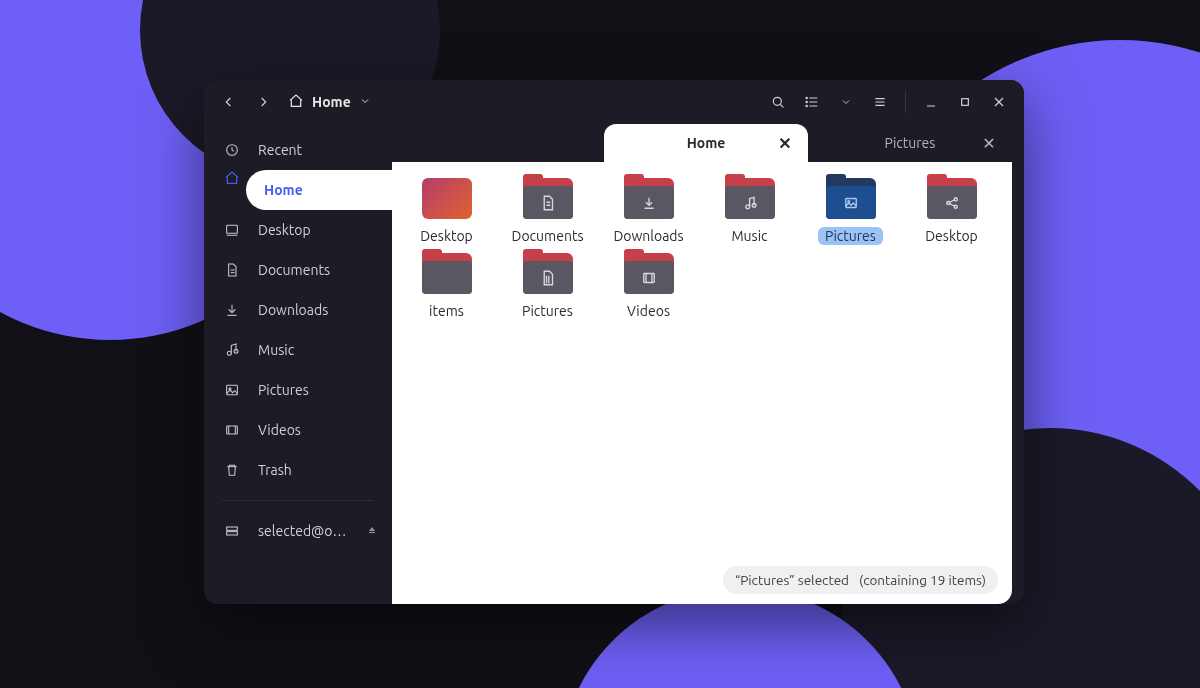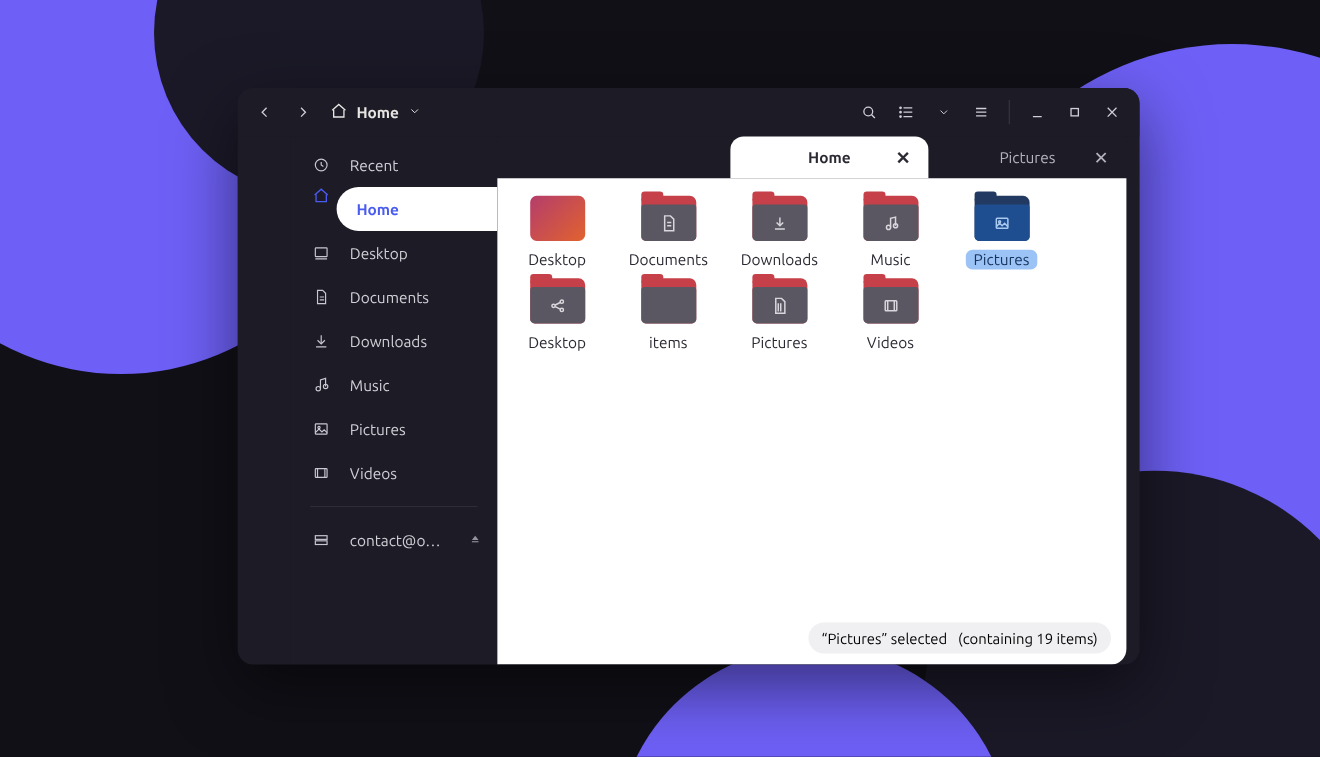--- a/index.html
+++ b/index.html
@@ -20,21 +20,21 @@
   .blob.b1 { width:460px; height:460px; left:-120px; top:-120px; }
   .blob.b2 { width:520px; height:520px; right:-180px; top:40px; }
   .blob.b3 { width:360px; height:360px; left:560px; bottom:-260px; }
   .darkblob { position:absolute; background:#1b1927; border-radius:50%; }
   .darkblob.d1 { width:300px; height:300px; left:140px; top:-120px; }
   .darkblob.d2 { width:420px; height:420px; right:-60px; bottom:-160px; }
 
   
   .window {
     position:absolute;
-    left:216px; top:80px;
+    left:204px; top:80px;
     width:820px; height:524px;
     background:#1d1b26;
     border-radius:14px;
     box-shadow:0 20px 60px rgba(0,0,0,.5);
     overflow:hidden;
     z-index:10;
   }
 
   
   .titlebar {
@@ -95,21 +95,20 @@
     display:flex;
   }
 
   
   .sidebar {
     width:188px;
     background:#1d1b26;
     padding-top:6px;
     position:relative;
     z-index:5;
-    margin-left:48px;
   }
   .sbitem {
     display:flex; align-items:center;
     height:40px;
     padding-left:20px;
     gap:18px;
     font-size:14px;
     color:#d0cfd6;
     position:relative;
   }
@@ -205,21 +204,21 @@
   .desktop-tile {
     width:50px; height:41px;
     border-radius:6px;
     background:linear-gradient(135deg,#b43d6b 0%,#e1622f 100%);
   }
 
   .statusbar {
     position:absolute;
     right:14px; bottom:10px;
     background:#f0eff2;
-    color:#000000;
+    color:#404040;
     font-size:13.5px;
     padding:6px 12px;
     border-radius:16px;
     display:flex; gap:10px;
   }
 </style>
 </head>
 <body>
 
 <div class="bg">
@@ -370,29 +369,37 @@
         <span class="label">Pictures</span>
       </div>
       <div class="sbitem">
         <svg viewBox="0 0 24 24">
             <rect x="4" y="6" width="16" height="12" rx="1"></rect>
             <line x1="7" y1="6" x2="7" y2="18"></line>
             <line x1="17" y1="6" x2="17" y2="18"></line>
           </svg>
         <span class="label">Videos</span>
       </div>
+      <div class="sbitem">
+        <svg viewBox="0 0 24 24">
+            <path d="M5 7h14"></path>
+            <path d="M8 7V5h8v2"></path>
+            <path d="M7 7l1 13h8l1-13"></path>
+          </svg>
+        <span class="label">Trash</span>
+      </div>
 
       <div class="sb-sep"></div>
 
       <div class="sbitem">
         <svg viewBox="0 0 24 24">
             <rect x="4" y="6" width="16" height="5"></rect>
             <rect x="4" y="13" width="16" height="5"></rect>
           </svg>
-        <span class="label">contact@o…</span>
+        <span class="label">selected@o…</span>
         <span class="eject">
           <svg viewBox="0 0 24 24" style="width:12px;height:12px;fill:#c9c7d0;stroke:none">
               <polygon points="12 6 18 14 6 14"></polygon>
               <rect x="6" y="16" width="12" height="2"></rect>
             </svg>
         </span>
       </div>
     </div>
 
     <div class="content-wrap">

